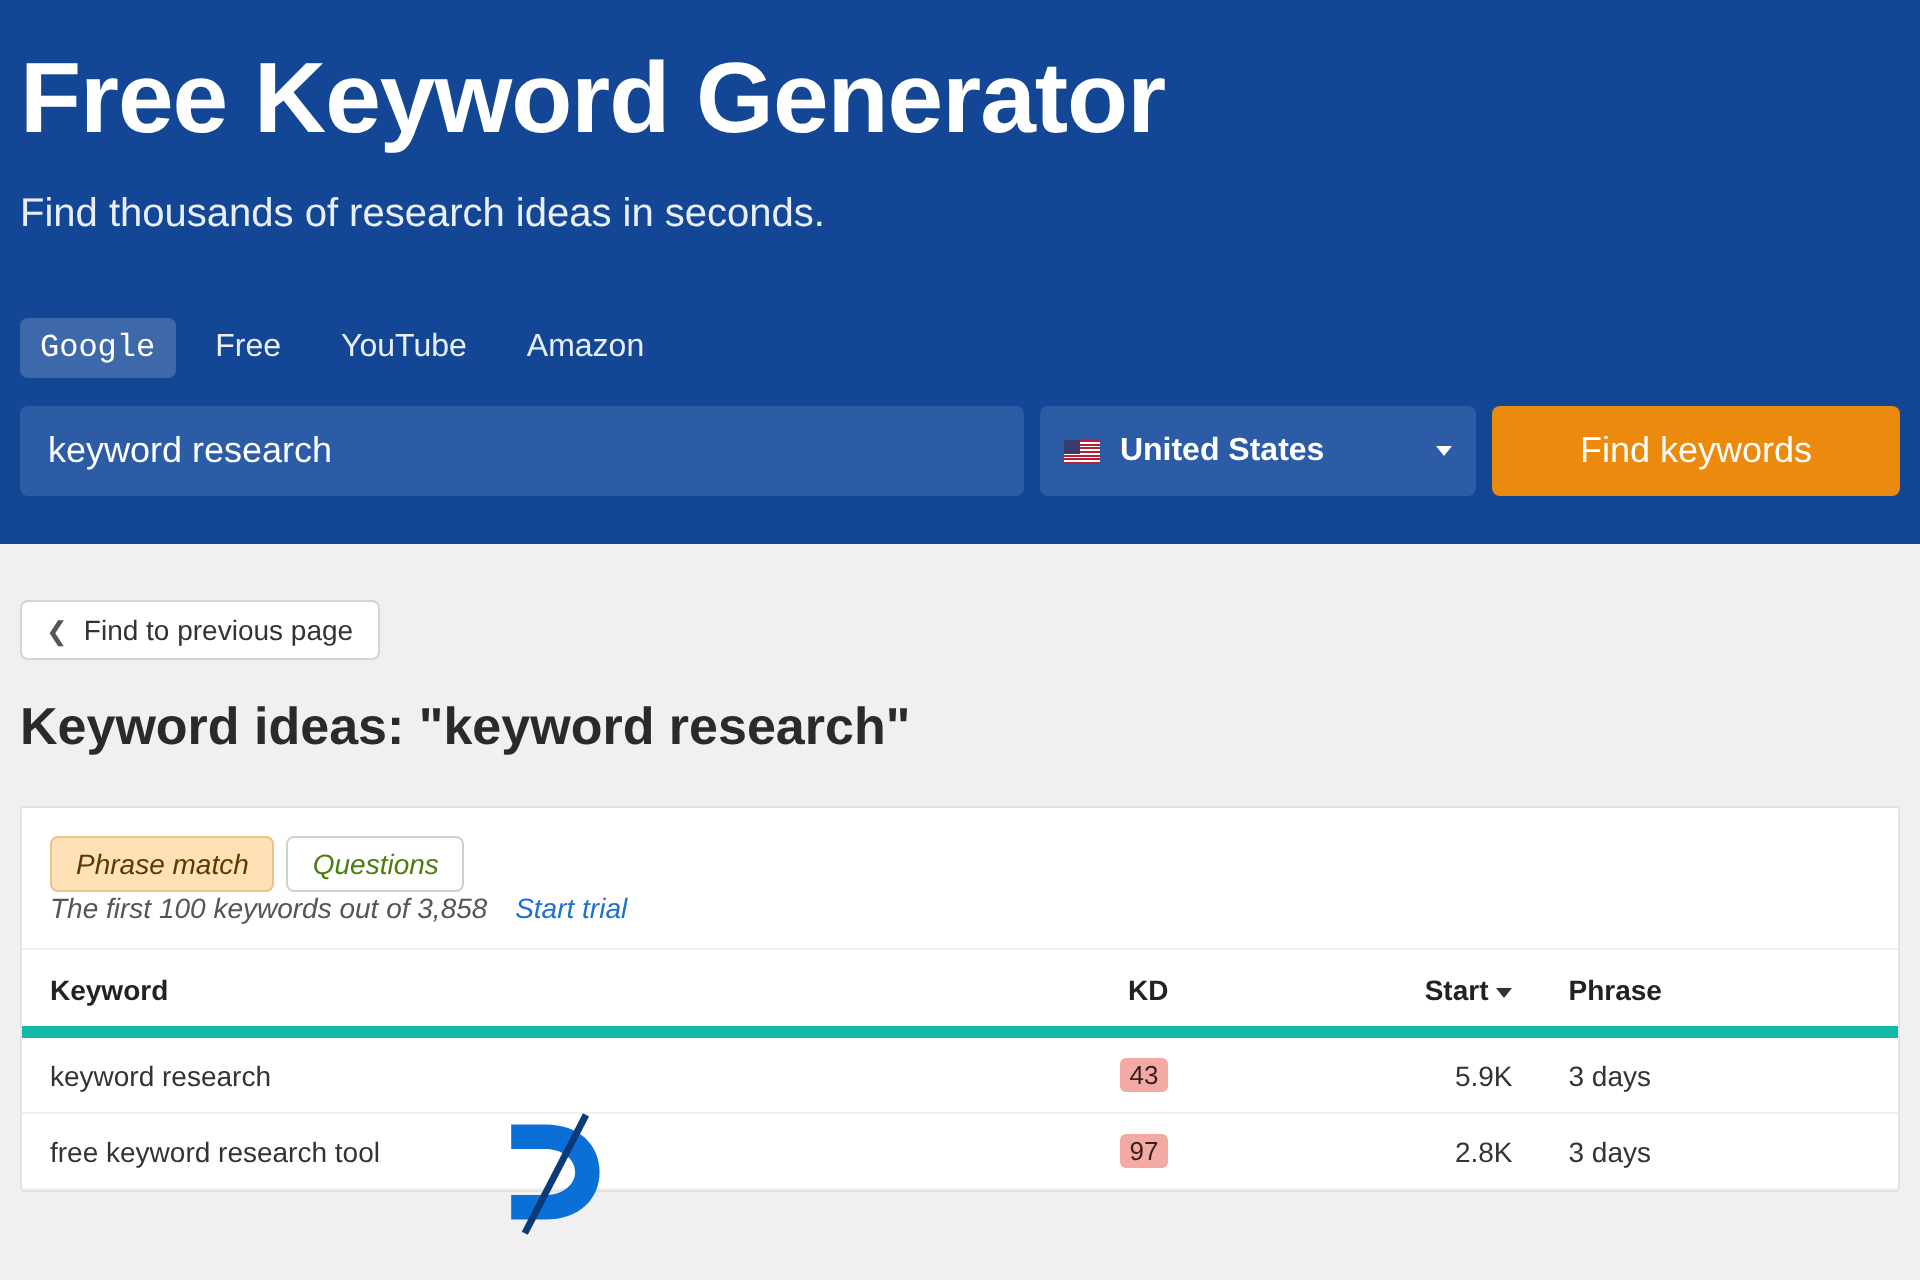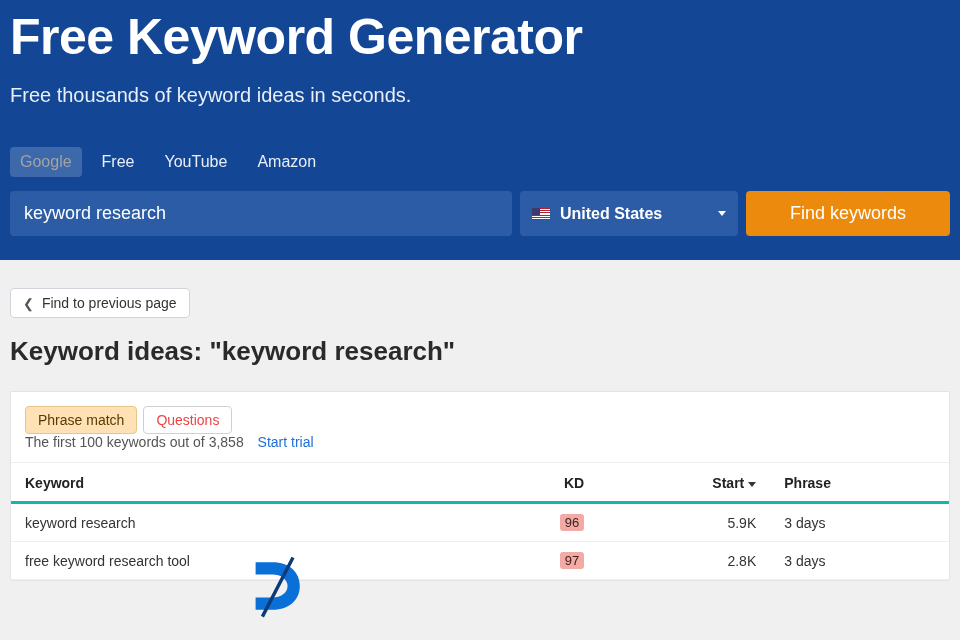--- a/index.html
+++ b/index.html
@@ -1,61 +1,61 @@
 <!DOCTYPE html>
 <html><head>
 <meta charset="utf-8">
 <style>
   * { box-sizing: border-box; margin: 0; padding: 0; }
   body { font-family: -apple-system, BlinkMacSystemFont, "Segoe UI", Helvetica, Arial, sans-serif; background: #f0f0f0; width: 960px; height: 640px; overflow: hidden; }
   .hero { background: #134796; color: #fff; padding: 0 10px 24px 10px; }
-  .hero h1 { font-size: 50px; font-weight: 700; padding-top: 8px; letter-spacing: -0.5px; }
+  .hero h1 { font-size: 50px; font-weight: 700; padding-top: 20px; letter-spacing: -0.5px; }
   .hero .subtitle { font-size: 20px; margin-top: 18px; color: #e9eef7; }
   .engine-tabs { display: flex; gap: 10px; margin-top: 40px; }
   .engine-tab { font-size: 16px; padding: 6px 10px; border-radius: 4px; cursor: pointer; color: #e9eef7; }
-  .engine-tab.active { background: rgba(255,255,255,0.18); color: #a3a3a3; font-weight: 500; }
+  .engine-tab.active { background: rgba(255,255,255,0.18); color: #ffffff; font-weight: 500; font-family: Liberation Mono, monospace; }
   .search-row { display: flex; gap: 8px; margin-top: 14px; }
   .search-input { flex: 1 1 auto; background: #2b5ca5; border: none; color: #fff; font-size: 18px; padding: 12px 14px; border-radius: 4px; outline: none; }
   .search-input::placeholder { color: #cfe0f7; }
   .country-select { width: 218px; background: #2b5ca5; border-radius: 4px; display: flex; align-items: center; padding: 0 12px; cursor: pointer; position: relative; }
   .flag { width: 18px; height: 12px; background: linear-gradient(to bottom, #b22234 0%, #b22234 7.6%, #fff 7.6%, #fff 15.3%, #b22234 15.3%, #b22234 23%, #fff 23%, #fff 30.7%, #b22234 30.7%, #b22234 38.4%, #fff 38.4%, #fff 46.1%, #b22234 46.1%, #b22234 53.8%, #fff 53.8%, #fff 61.5%, #b22234 61.5%, #b22234 69.2%, #fff 69.2%, #fff 76.9%, #b22234 76.9%, #b22234 84.6%, #fff 84.6%, #fff 92.3%, #b22234 92.3%, #b22234 100%); position: relative; margin-right: 10px; }
   .flag::before { content: ""; position: absolute; top:0; left:0; width: 8px; height: 7px; background: #3c3b6e; }
   .country-label { color: #fff; font-size: 16px; font-weight: 600; flex: 1; }
   .caret { width: 0; height: 0; border-left: 4px solid transparent; border-right: 4px solid transparent; border-top: 5px solid #fff; }
   .find-btn { background: #ec8a0e; color: #fff; border: none; font-size: 18px; font-weight: 500; padding: 0 44px; border-radius: 4px; cursor: pointer; }
 
   .results-area { padding: 28px 10px 0 10px; }
   .back-btn { display: inline-flex; align-items: center; gap: 8px; background: #fff; border: 1px solid #d1d5db; border-radius: 4px; padding: 6px 12px; font-size: 14px; color: #333; cursor: pointer; }
   .back-btn .chev { font-size: 13px; color: #555; }
   .results-title { font-size: 26px; font-weight: 600; color: #2a2a2a; margin-top: 18px; }
   .card { background: #fff; border: 1px solid #e3e3e3; border-radius: 2px; margin-top: 24px; }
-  .card-inner { padding: 14px 14px 0 14px; }
+  .card-inner { padding: 14px 14px 0 14px; font-style: italic; }
   .result-tabs { display: flex; gap: 6px; }
-  .result-tab { border: 1px solid #d0d0d0; background: #fff; color: #ef4444; font-size: 14px; padding: 5px 12px; border-radius: 4px; cursor: pointer; }
+  .result-tab { border: 1px solid #d0d0d0; background: #fff; color: #4d7c0f; font-size: 14px; padding: 5px 12px; border-radius: 4px; cursor: pointer; }
   .result-tab.active { background: #ffe1b6; color: #5a3a00; border-color: #e8c48a; }
   .result-info { font-size: 14px; color: #555; }
   .result-info a { color: #1f6fd6; text-decoration: none; margin-left: 10px; cursor: pointer; }
   .table-wrap { margin-top: 12px; }
   table { width: 100%; border-collapse: collapse; font-size: 14px; }
-  thead th { text-align: left; font-weight: 700; color: #222; padding: 12px 14px 10px 14px; border-top: 1px solid #eee; border-bottom: 3px solid #14b8a6; }
+  thead th { text-align: left; font-weight: 700; color: #222; padding: 12px 14px 10px 14px; border-top: 1px solid #eee; border-bottom: 6px solid #14b8a6; }
   thead th.col-kd, thead th.col-vol { text-align: right; }
   thead th.col-vol { white-space: nowrap; }
   tbody td { padding: 10px 14px; border-bottom: 1px solid #f0f0f0; color: #333; }
   td.col-kd { text-align: right; }
   td.col-vol { text-align: right; }
   .kd-badge { display: inline-block; background: #f3a9a4; color: #3a1f1f; font-size: 13px; padding: 1px 5px; border-radius: 3px; font-weight: 500; }
   .sort-caret { display:inline-block; width:0;height:0;border-left:4px solid transparent;border-right:4px solid transparent;border-top:5px solid #333; margin-left:4px; vertical-align: middle;}
   .logo-d { position:absolute; left:242px; top:552px; width:68px; height:68px; pointer-events:none; }
 </style>
 </head>
 <body>
 
 <div class="hero">
   <h1>Free Keyword Generator</h1>
-  <div class="subtitle">Free thousands of keyword ideas in seconds.</div>
+  <div class="subtitle">Find thousands of research ideas in seconds.</div>
 
   <div class="engine-tabs">
     <div class="engine-tab active">Google</div>
     <div class="engine-tab">Free</div>
     <div class="engine-tab">YouTube</div>
     <div class="engine-tab">Amazon</div>
   </div>
 
   <div class="search-row">
     <input class="search-input" value="keyword research" style="">
@@ -95,21 +95,21 @@
             <th class="col-kd">KD</th>
             <th class="col-vol">
               <span>Start</span><span class="sort-caret"></span>
             </th>
             <th class="col-upd">Phrase</th>
           </tr>
         </thead>
         <tbody>
           <tr>
             <td>keyword research</td>
-            <td class="col-kd"><span class="kd-badge">96</span></td>
+            <td class="col-kd"><span class="kd-badge">43</span></td>
             <td class="col-vol">5.9K</td>
             <td>3 days</td>
           </tr>
           <tr>
             <td>free keyword research tool</td>
             <td class="col-kd"><span class="kd-badge">97</span></td>
             <td class="col-vol">2.8K</td>
             <td>3 days</td>
           </tr>
         </tbody>

